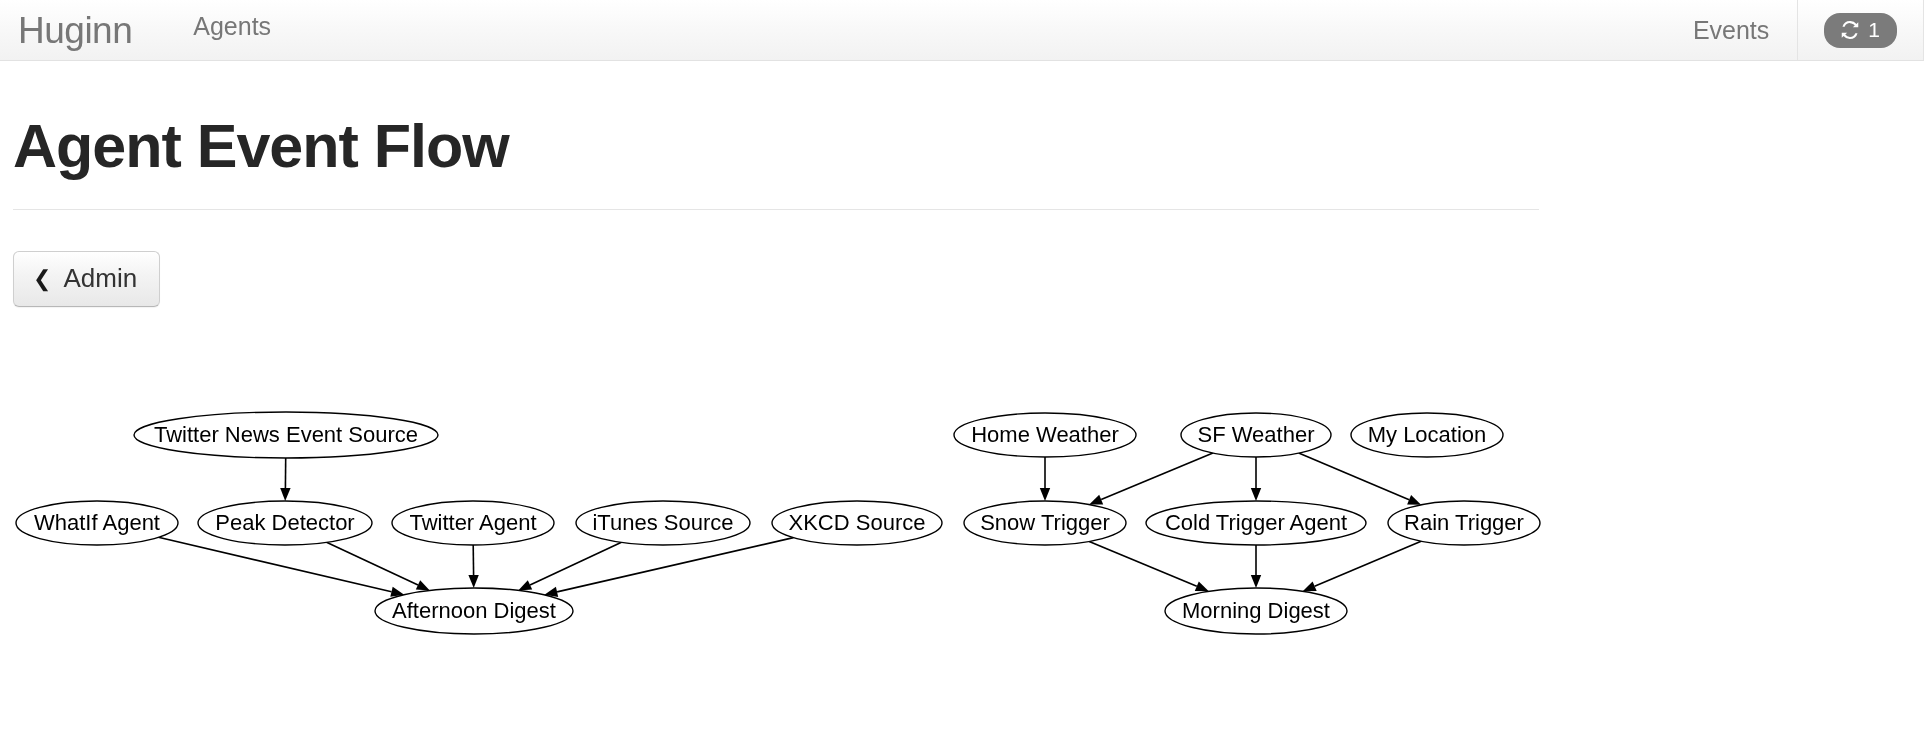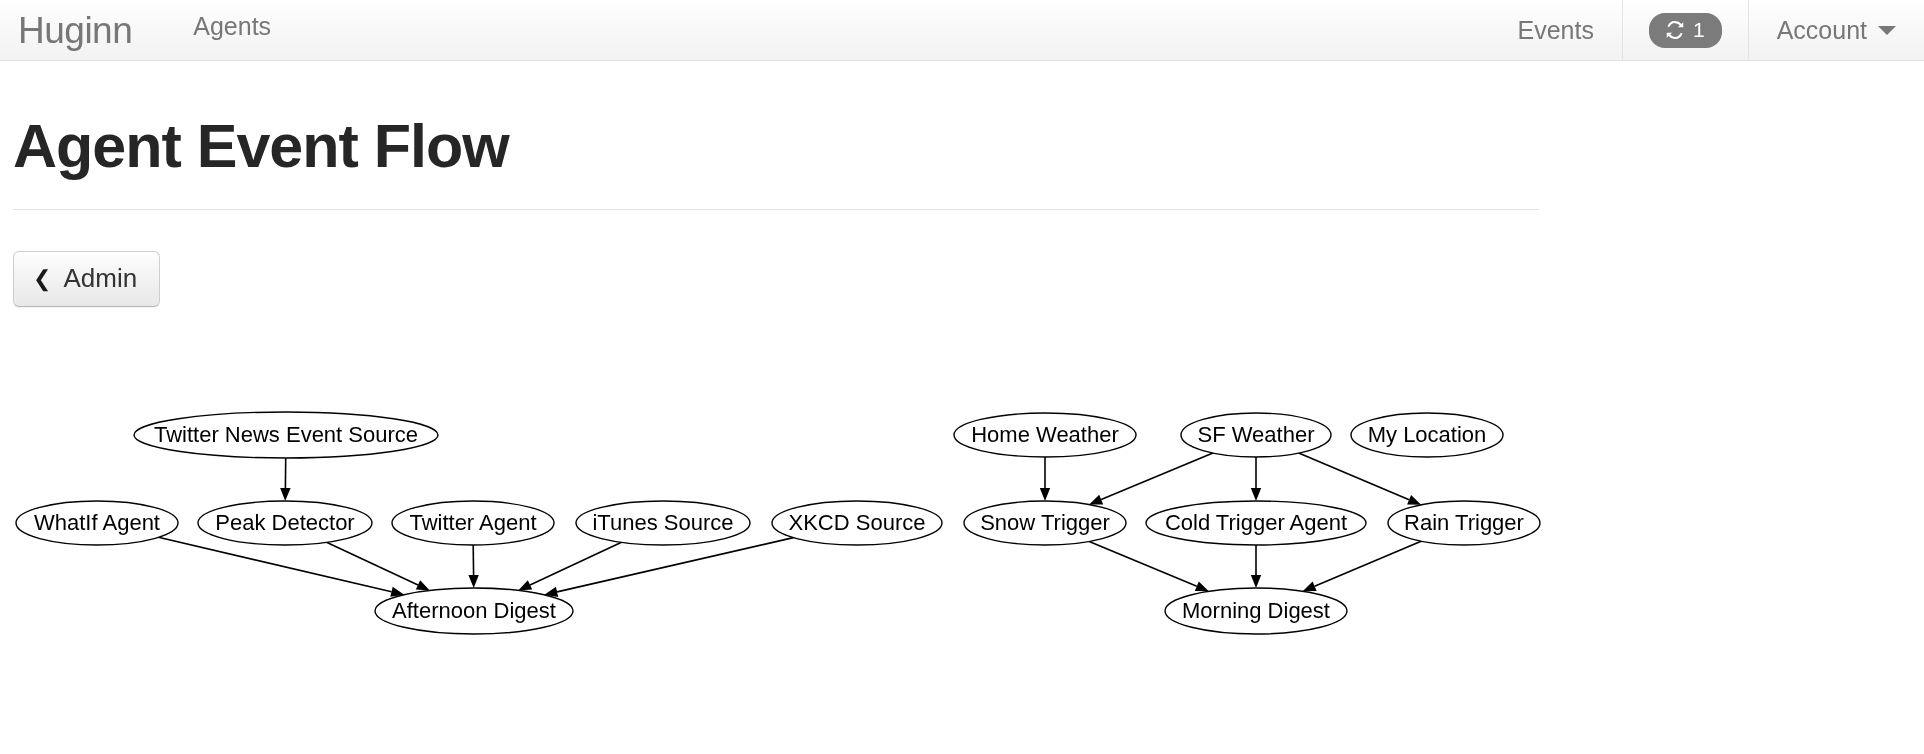--- a/index.html
+++ b/index.html
@@ -180,24 +180,20 @@
     <a class="nav-link" href="#">Events</a>
     <div class="nav-divider-cell">
       <span class="worker-badge">
         <svg class="sync-ico" viewBox="0 0 24 24" aria-hidden="true">
           <path fill="#ffffff" d="M12 4.5c2.1 0 3.98 1 5.17 2.55l-2.07 2.07H21V3.45l-1.98 1.98A8.46 8.46 0 0 0 12 2.2a8.5 8.5 0 0 0-8.2 6.3h2.37A6.2 6.2 0 0 1 12 4.5z"></path>
           <path fill="#ffffff" d="M12 19.5a6.46 6.46 0 0 1-5.17-2.55l2.07-2.07H3v5.67l1.98-1.98A8.46 8.46 0 0 0 12 21.8a8.5 8.5 0 0 0 8.2-6.3h-2.37A6.2 6.2 0 0 1 12 19.5z"></path>
         </svg>
         <span>1</span>
       </span>
     </div>
-    <a class="nav-link" href="#">
-      <span>Account</span>
-      <span class="caret"></span>
-    </a>
   </div>
 </div>
 
 <div class="container">
   <h1 class="page-title">Agent Event Flow</h1>
   <hr class="title-rule">
   <a class="btn-back" href="#">
     <span class="chev">❮</span>
     <span>Admin</span>
   </a>

